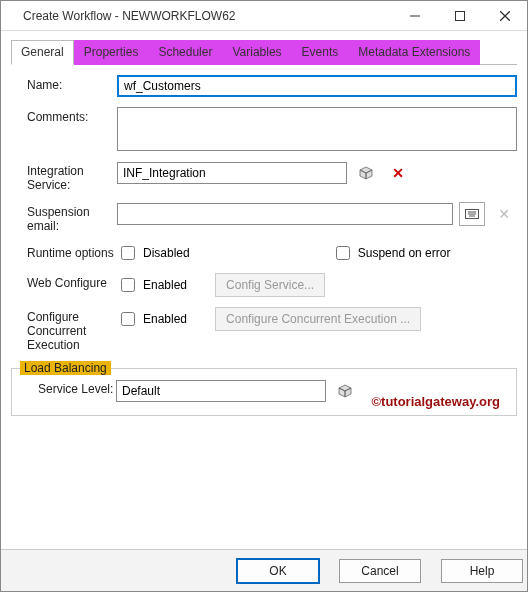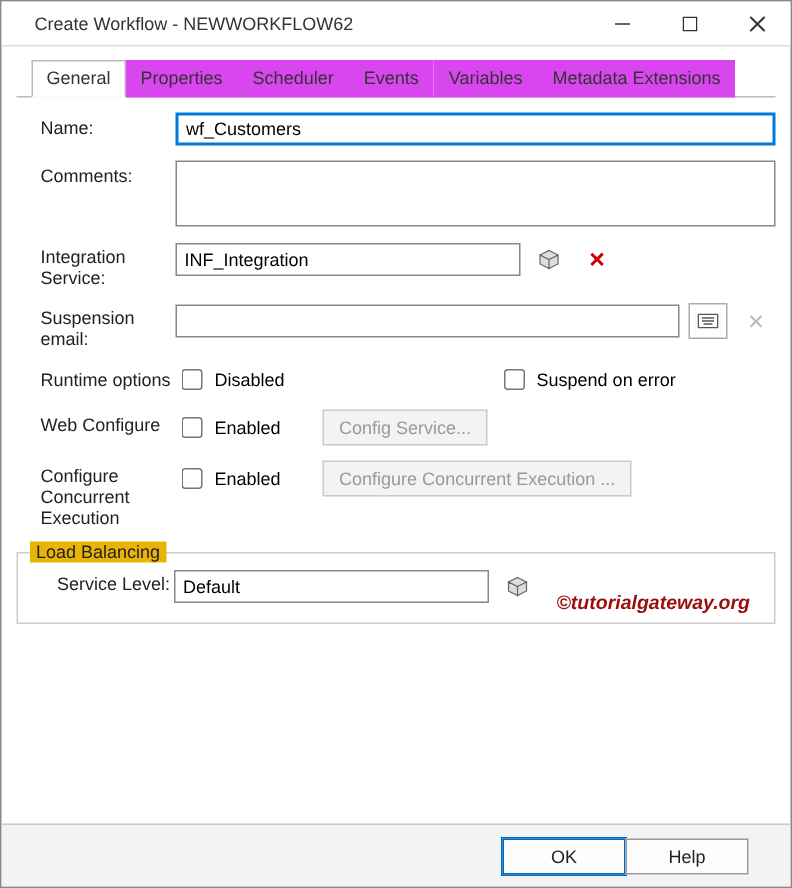--- a/index.html
+++ b/index.html
@@ -3,36 +3,36 @@
 <meta charset="utf-8">
 <style>
   * { box-sizing: border-box; font-family: "Segoe UI", Tahoma, sans-serif; font-size: 12px; }
   body { margin: 0; background: #fff; width: 528px; height: 592px; border: 1px solid #888; display: flex; flex-direction: column; }
   .titlebar { height: 30px; display: flex; align-items: center; padding-left: 22px; background: #fff; border-bottom: 1px solid #ddd; }
   .title { flex: 1; color: #333; }
   .tbtn { width: 45px; height: 29px; display: flex; align-items: center; justify-content: center; color: #333; }
   .body { flex: 1; padding: 8px 10px 8px 10px; display: flex; flex-direction: column; }
   .tabs { display: flex; border-bottom: 1px solid #bbb; margin-bottom: 10px; }
   .tab { padding: 4px 9px 5px; color: #333; border: 1px solid transparent; border-bottom: none; position: relative; top: 1px; background: #d946ef; }
-  .tab.active { background: #fff; border-color: #bbb; border-bottom: 1px solid #fff; margin-left: 10px; }
+  .tab.active { background: #fff; border-color: #bbb; border-bottom: 1px solid #fff; }
   .row { display: flex; align-items: flex-start; margin-bottom: 10px; margin-left: 16px; }
   .lbl { width: 90px; padding-top: 3px; color: #222; }
   .field-area { flex: 1; display: flex; align-items: center; gap: 6px; }
   input.txt { flex: 1; height: 22px; padding: 2px 5px; border: 1px solid #888; }
   input.txt.sel { border: 2px solid #0078d7; }
   textarea.txt { flex: 1; height: 44px; padding: 2px 5px; border: 1px solid #888; resize: none; font-family: inherit; }
   .iconbtn { width: 26px; height: 24px; display: inline-flex; align-items: center; justify-content: center; border: 1px solid transparent; }
   .x-red { color: #c00; font-weight: bold; font-size: 14px; }
   .chk { display: flex; align-items: center; gap: 5px; }
   .chk input { width: 14px; height: 14px; }
   .ghostbtn { height: 24px; padding: 0 10px; border: 1px solid #ccc; background: #f3f3f3; color: #999; text-align: right; }
   .fieldset { border: 1px solid #ccc; padding: 10px 10px 12px; margin-top: 6px; position: relative; }
   .fieldset .legend { position: absolute; top: -8px; left: 8px; background: #eab308; padding: 0 4px; color: #222; }
-  .watermark { position: absolute; right: 28px; top: 394px; color: #9a0e0e; font-weight: bold; font-size: 13px; font-style: italic; }
-  .footer { height: 42px; border-top: 1px solid #ccc; display: flex; align-items: center; justify-content: flex-end; gap: 0; padding-right: 28px; background: #f3f3f3; }
+  .watermark { position: absolute; right: 28px; top: 394px; color: #9a0e0e; font-weight: bold; font-size: 13px; }
+  .footer { height: 42px; border-top: 1px solid #ccc; display: flex; align-items: center; justify-content: flex-end; gap: 20px; padding-right: 4px; background: #f3f3f3; }
   .btn { width: 82px; height: 24px; border: 1px solid #999; background: #fdfdfd; color: #222; }
   .btn.primary { border: 1px solid #0067c0; outline: 1px solid #0067c0; }
   .spacer { flex: 1; }
   svg { display: block; }
 </style>
 </head>
 <body>
 
 <div class="titlebar">
   <span class="title">Create Workflow - NEWWORKFLOW62</span>
@@ -53,22 +53,22 @@
       </svg>
     </div>
 </div>
 
 <div class="body">
 
   <div class="tabs">
     <div class="tab active">General</div>
     <div class="tab">Properties</div>
     <div class="tab">Scheduler</div>
+    <div class="tab">Variables</div>
     <div class="tab">Events</div>
-    <div class="tab">Variables</div>
     <div class="tab">Metadata Extensions</div>
   </div>
 
   <div class="row">
     <div class="lbl">Name:</div>
     <div class="field-area">
       <input class="txt sel" value="wf_Customers" style="">
     </div>
   </div>
 
@@ -166,14 +166,15 @@
     </div>
   </div>
 
   <div class="spacer"></div>
 </div>
 
 <div class="watermark">©tutorialgateway.org</div>
 
 <div class="footer">
   <button class="btn primary">OK</button>
+  <button class="btn">Cancel</button>
   <button class="btn">Help</button>
 </div>
 
 </body></html>

